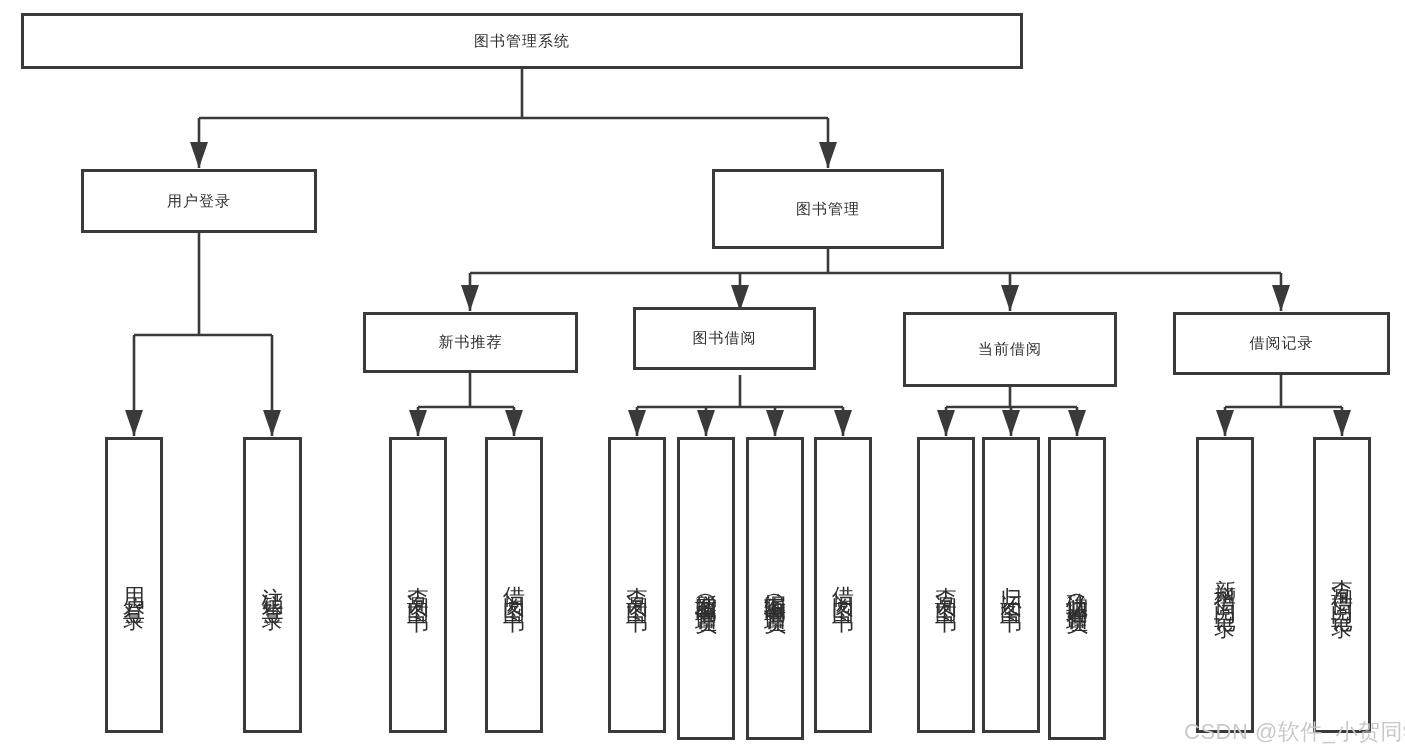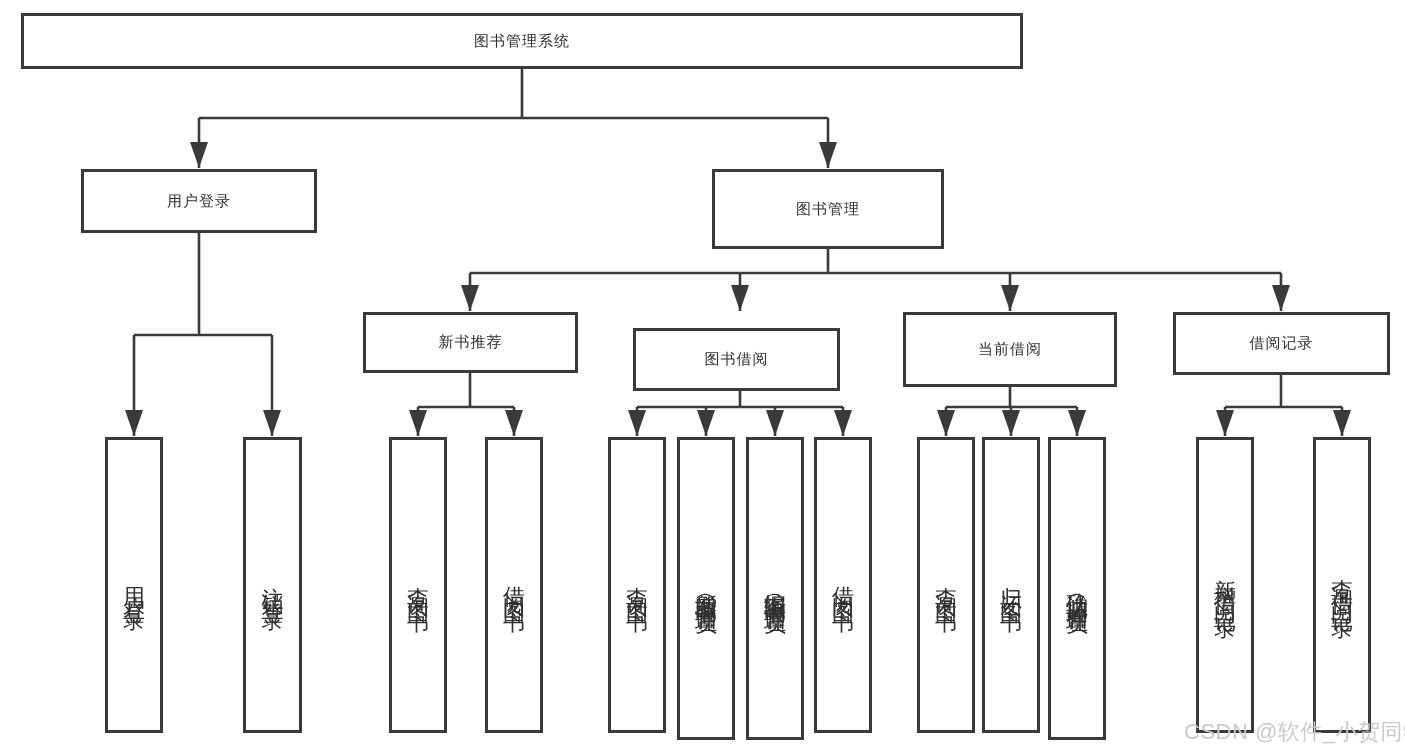--- a/index.html
+++ b/index.html
@@ -78,21 +78,21 @@
   <div class="node hnode" style="left:81px;top:169px;width:236px;height:64px">
     <span>用户登录</span>
   </div>
   <div class="node hnode" style="left:712px;top:169px;width:232px;height:80px">
     <span>图书管理</span>
   </div>
 
   <div class="node hnode" style="left:363px;top:312px;width:215px;height:61px">
     <span>新书推荐</span>
   </div>
-  <div class="node hnode" style="left:633px;top:328px;width:207px;height:63px">
+  <div class="node hnode" style="left:633px;top:307px;width:183px;height:63px">
     <span>图书借阅</span>
   </div>
   <div class="node hnode" style="left:903px;top:312px;width:214px;height:75px">
     <span>当前借阅</span>
   </div>
   <div class="node hnode" style="left:1173px;top:312px;width:217px;height:63px">
     <span>借阅记录</span>
   </div>
 
   <div class="node vnode" style="left:105px;top:437px;width:58px;height:296px">

